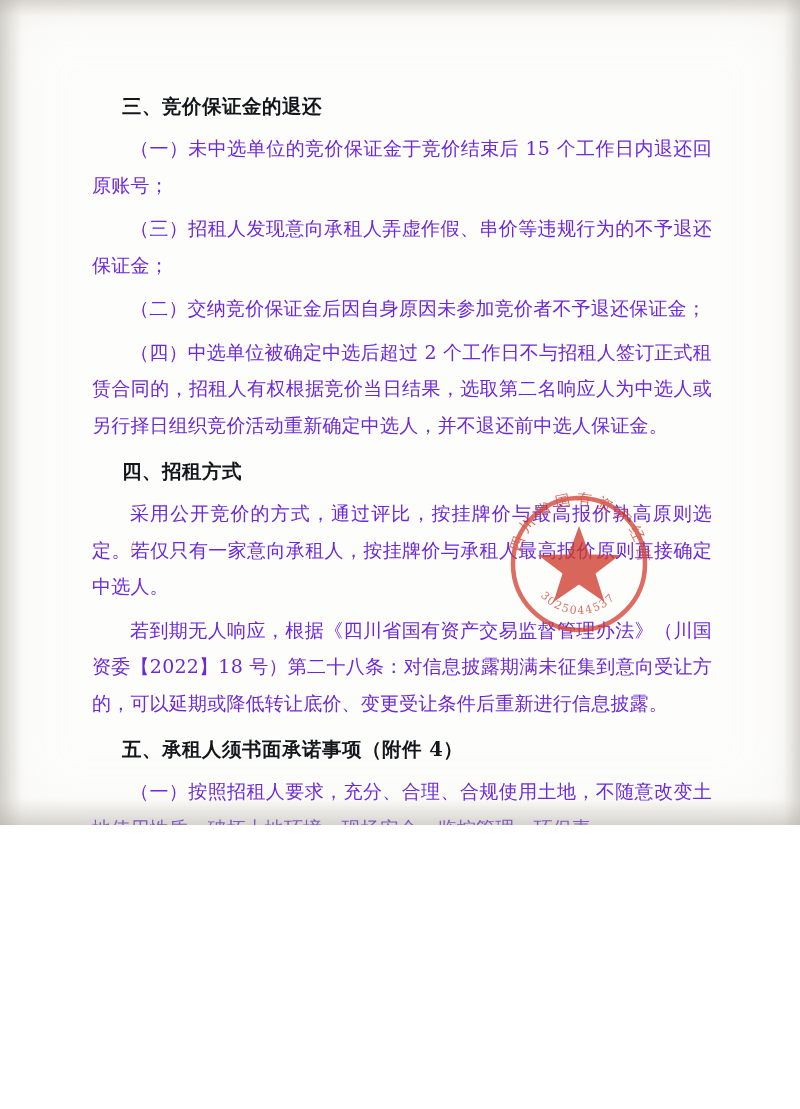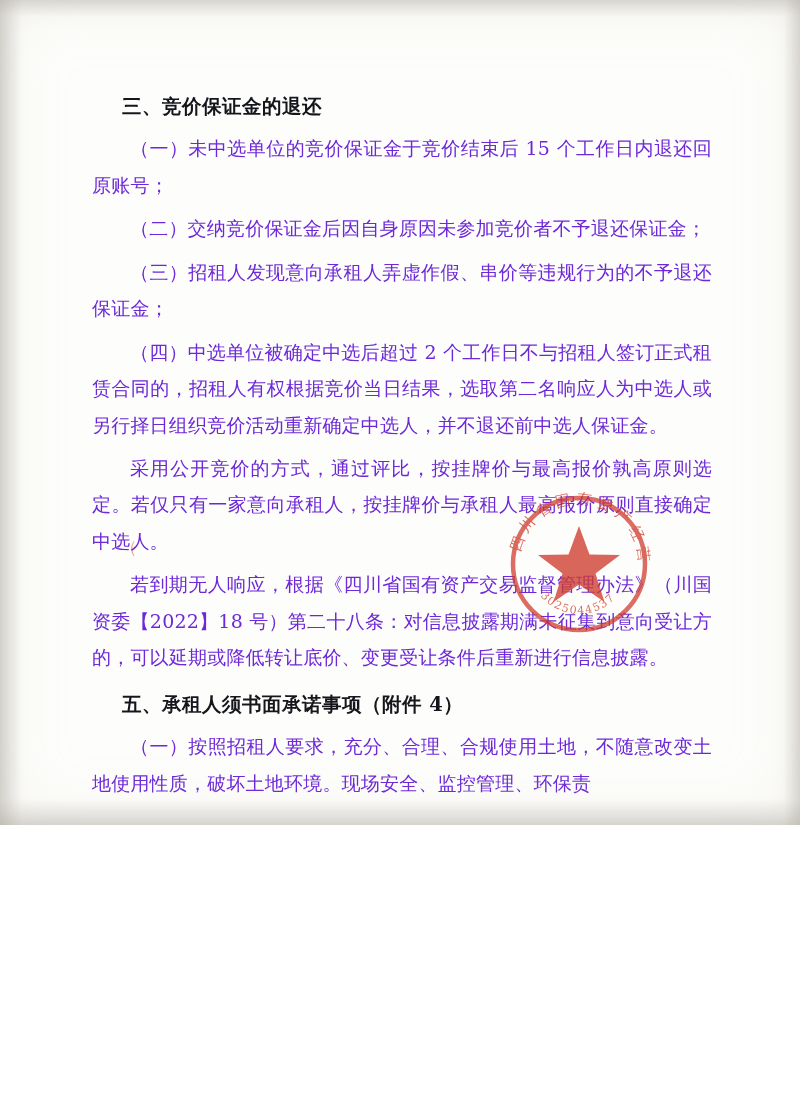--- a/index.html
+++ b/index.html
@@ -120,24 +120,25 @@
 <div class="page">
   <div class="scan-edge-top"></div>
   <div class="scan-edge-left"></div>
   <div class="scan-edge-right"></div>
   <div class="scan-edge-bottom"></div>
 
   <div class="content">
 
     <h2 class="heading">三、竞价保证金的退还</h2>
     <p class="para">（一）未中选单位的竞价保证金于竞价结束后 15 个工作日内退还回原账号；</p>
+    <p class="para">（三）招租人发现意向承租人弄虚作假、串价等违规行为的不予退还保证金；</p>
     <p class="para">（二）交纳竞价保证金后因自身原因未参加竞价者不予退还保证金；</p>
-    <p class="para">（三）招租人发现意向承租人弄虚作假、串价等违规行为的不予退还保证金；</p>
     <p class="para">（四）中选单位被确定中选后超过 2 个工作日不与招租人签订正式租赁合同的，招租人有权根据竞价当日结果，选取第二名响应人为中选人或另行择日组织竞价活动重新确定中选人，并不退还前中选人保证金。</p>
 
+    <h2 class="heading second">四、招租方式</h2>
     <p class="para">采用公开竞价的方式，通过评比，按挂牌价与最高报价孰高原则选定。若仅只有一家意向承租人，按挂牌价与承租人最高报价原则直接确定中选人。</p>
     <p class="para">若到期无人响应，根据《四川省国有资产交易监督管理办法》（川国资委【2022】18 号）第二十八条：对信息披露期满未征集到意向受让方的，可以延期或降低转让底价、变更受让条件后重新进行信息披露。</p>
 
     <h2 class="heading second">五、承租人须书面承诺事项（附件 4）</h2>
     <p class="para">（一）按照招租人要求，充分、合理、合规使用土地，不随意改变土地使用性质，破坏土地环境。现场安全、监控管理、环保责</p>
   </div>
 
   <div class="stamp-smudge">（</div>
 
   <div class="seal">

